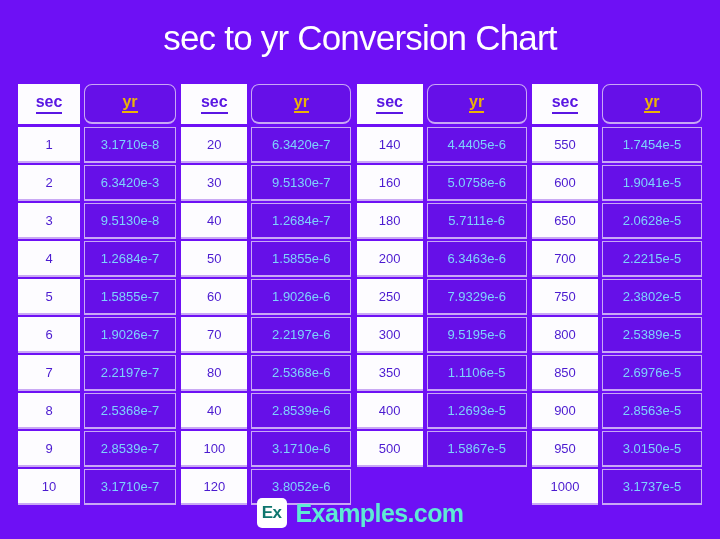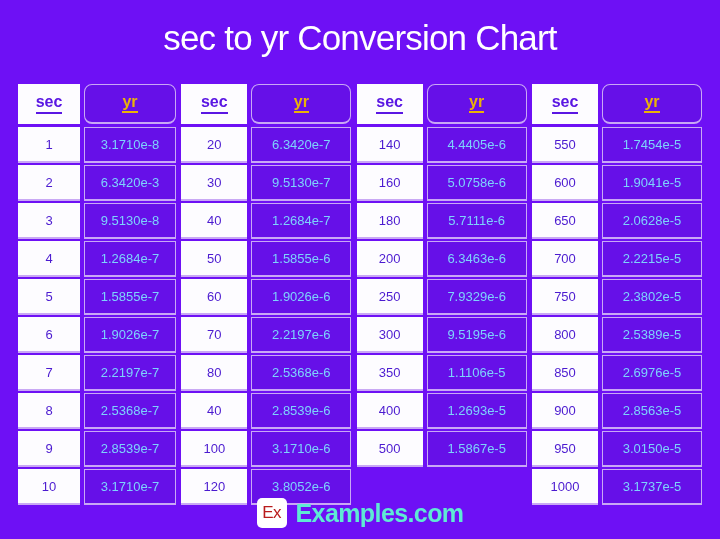--- a/index.html
+++ b/index.html
@@ -128,23 +128,23 @@
     justify-content: center;
   }
   #logo-badge {
     width: 30px;
     height: 30px;
     background: #ffffff;
     border-radius: 5px;
     display: flex;
     align-items: center;
     justify-content: center;
-    color: #b91c1c;
+    color: #0f766e;
     font-size: 17px;
-    font-weight: normal;
+    font-weight: bold;
     letter-spacing: -0.5px;
     box-sizing: border-box;
   }
   #logo-text {
     margin-left: 9px;
     color: #5eead4;
     font-size: 25px;
     font-weight: bold;
     letter-spacing: -0.6px;
     line-height: 1;

